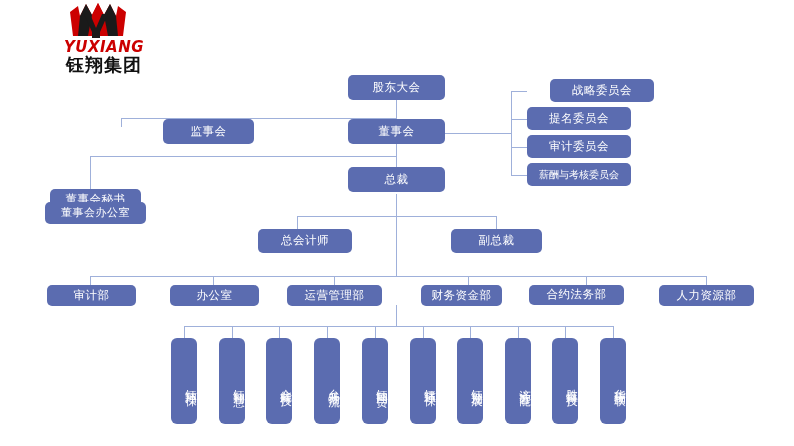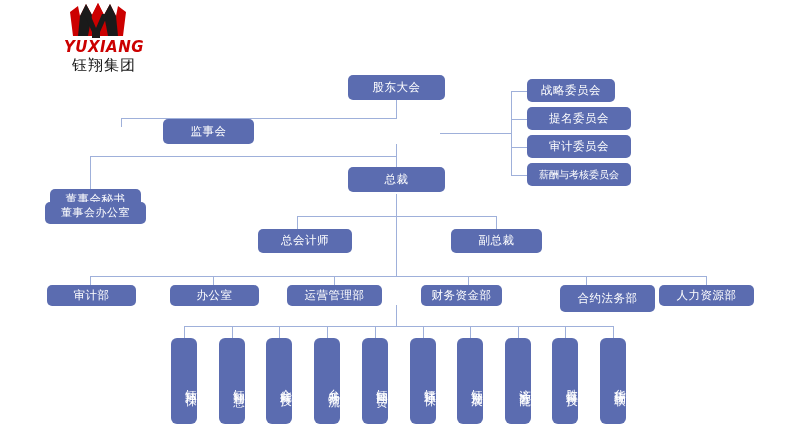--- a/index.html
+++ b/index.html
@@ -48,22 +48,22 @@
     color: #cc0000;
     line-height: 16px;
     white-space: nowrap;
   }
   #logo-cn {
     position: absolute;
     left: 0px;
     top: 54px;
     width: 120px;
     text-align: center;
-    font-size: 15px;
-    font-weight: normal;
+    font-size: 18px;
+    font-weight: bold;
     color: #111111;
     line-height: 18px;
     letter-spacing: 1px;
     white-space: nowrap;
   }
 
   
   .node {
     position: absolute;
     background: #5b6cb0;
@@ -160,39 +160,40 @@
   <div class="line v" style="left:423px; top:326px; height:12px;"></div>
   <div class="line v" style="left:470px; top:326px; height:12px;"></div>
   <div class="line v" style="left:518px; top:326px; height:12px;"></div>
   <div class="line v" style="left:565px; top:326px; height:12px;"></div>
   <div class="line v" style="left:613px; top:326px; height:12px;"></div>
 
   <div class="node" style="left:348px; top:75px; width:97px; height:25px;">股东大会</div>
 
   <div class="node" style="left:163px; top:119px; width:91px; height:25px;">监事会</div>
 
-
-  <div class="node" style="left:527px; top:79px; width:88px; height:23px;">战略委员会</div>
+  <div class="node" style="left:348px; top:119px; width:97px; height:25px;">董事会</div>
+
+  <div class="node" style="left:550px; top:79px; width:104px; height:23px;">战略委员会</div>
   <div class="node" style="left:527px; top:107px; width:104px; height:23px;">提名委员会</div>
   <div class="node" style="left:527px; top:135px; width:104px; height:23px;">审计委员会</div>
   <div class="node" style="left:527px; top:163px; width:104px; height:23px; font-size:10px; letter-spacing:0;">薪酬与考核委员会</div>
 
   <div class="node" style="left:348px; top:167px; width:97px; height:25px;">总裁</div>
 
   <div class="node" style="left:50px; top:189px; width:91px; height:22px;">董事会秘书</div>
   <div class="node" style="left:45px; top:202px; width:101px; height:22px; font-size:11px;">董事会办公室</div>
 
   <div class="node" style="left:258px; top:229px; width:94px; height:24px;">总会计师</div>
   <div class="node" style="left:451px; top:229px; width:91px; height:24px;">副总裁</div>
 
   <div class="node" style="left:47px; top:285px; width:89px; height:21px;">审计部</div>
   <div class="node" style="left:170px; top:285px; width:89px; height:21px;">办公室</div>
   <div class="node" style="left:287px; top:285px; width:95px; height:21px;">运营管理部</div>
   <div class="node" style="left:421px; top:285px; width:81px; height:21px;">财务资金部</div>
-  <div class="node" style="left:560px; top:285px; width:95px; height:27px;">合约法务部</div>
+  <div class="node" style="left:529px; top:285px; width:95px; height:20px;">合约法务部</div>
   <div class="node" style="left:659px; top:285px; width:95px; height:21px;">人力资源部</div>
 
   <div class="node vert" style="left:171px; top:338px; width:26px; height:86px;">钰翔环保</div>
   <div class="node vert" style="left:219px; top:338px; width:26px; height:86px;">钰翔智慧</div>
   <div class="node vert" style="left:266px; top:338px; width:26px; height:86px;">会能科技</div>
   <div class="node vert" style="left:314px; top:338px; width:26px; height:86px;">允升物流</div>
   <div class="node vert" style="left:362px; top:338px; width:26px; height:86px;">钰翔国贸</div>
   <div class="node vert" style="left:410px; top:338px; width:26px; height:86px;">钰强环保</div>
   <div class="node vert" style="left:457px; top:338px; width:26px; height:86px;">钰翔发展</div>
   <div class="node vert" style="left:505px; top:338px; width:26px; height:86px;">济方智能</div>

